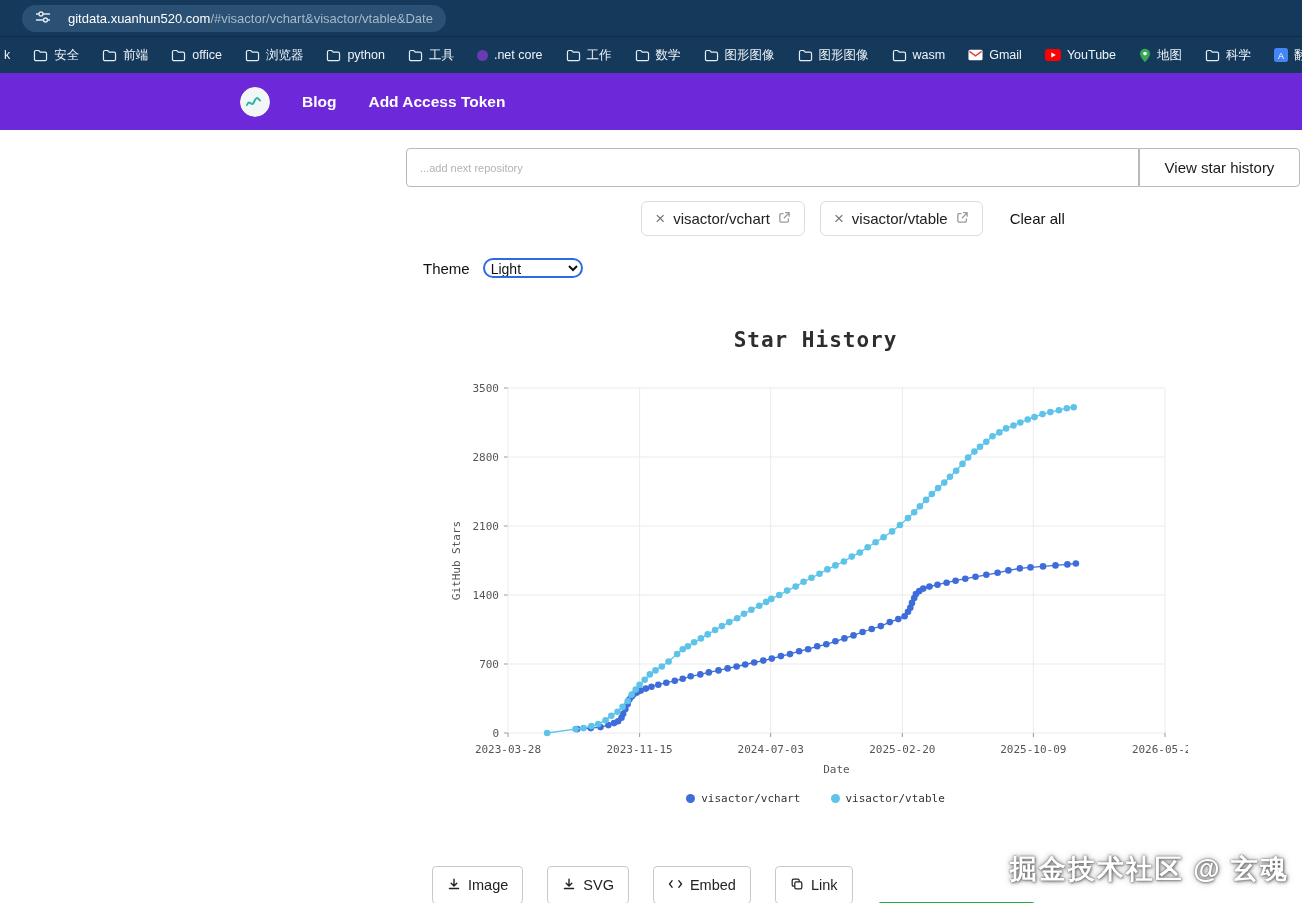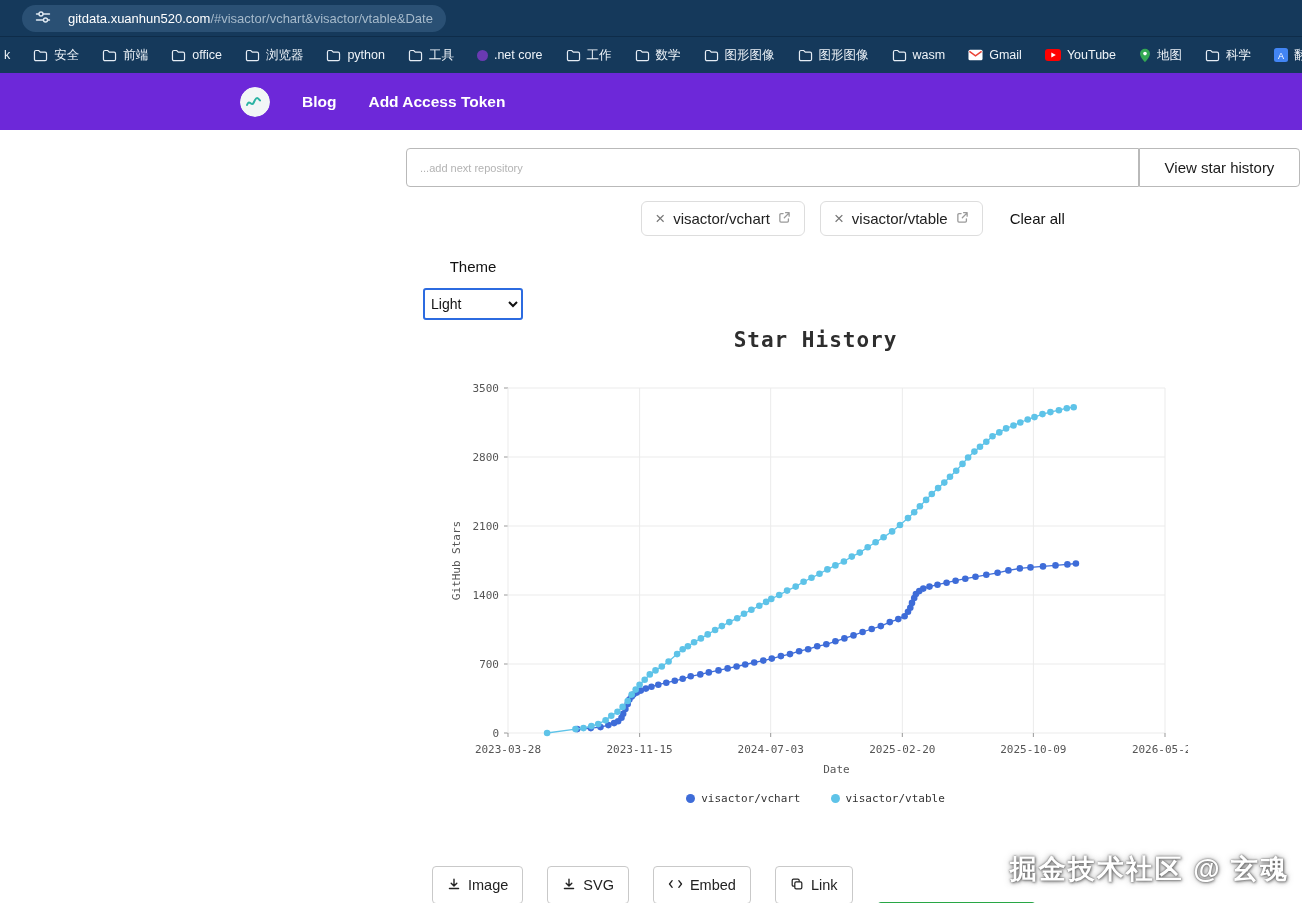--- a/index.html
+++ b/index.html
@@ -31,22 +31,22 @@
             background:#fff;border-radius:0 4px 4px 0;font-size:15px;color:#1a1a1a;cursor:pointer;font-family:inherit;}
 
   
   .chips-row{position:absolute;top:201px;left:406px;width:894px;display:flex;justify-content:center;align-items:center;gap:15px;}
   .chip{display:inline-flex;align-items:center;gap:8px;height:35px;padding:0 13px;border:1px solid #ddd;
         border-radius:6px;font-size:15px;color:#222;background:#fff;box-sizing:border-box;}
   .chip-x{color:#777;font-size:17px;line-height:1;cursor:pointer;}
   .clear-all{font-size:15px;color:#111;margin-left:12px;cursor:pointer;}
 
   
-  .theme-row{position:absolute;top:258px;left:423px;display:flex;align-items:center;gap:13px;font-size:15px;color:#111;flex-direction:column;}
-  .theme-select{height:32px;width:100px;border:2px solid #2c6be0;border-radius:3px;font-size:14px;
+  .theme-row{position:absolute;top:258px;left:423px;display:flex;align-items:center;gap:13px;font-size:15px;color:#111;}
+  .theme-select{height:20px;width:100px;border:2px solid #2c6be0;border-radius:11px;font-size:14px;
                 font-family:inherit;color:#111;background:#fff;padding:0 2px;}
 
   
   .chart-block{position:absolute;top:328px;left:443px;width:745px;text-align:center;}
   .chart-title{font-family:"DejaVu Sans Mono",monospace;font-size:21px;font-weight:700;color:#2e2e2e;
                letter-spacing:1px;margin:0 0 8px;}
   .tick{font-family:"DejaVu Sans Mono",monospace;font-size:11px;fill:#555;}
   .legend{display:flex;justify-content:center;gap:30px;margin-top:10px;
           font-family:"DejaVu Sans Mono",monospace;font-size:11px;color:#333;}
   .legend-item{display:inline-flex;align-items:center;gap:6px;}

